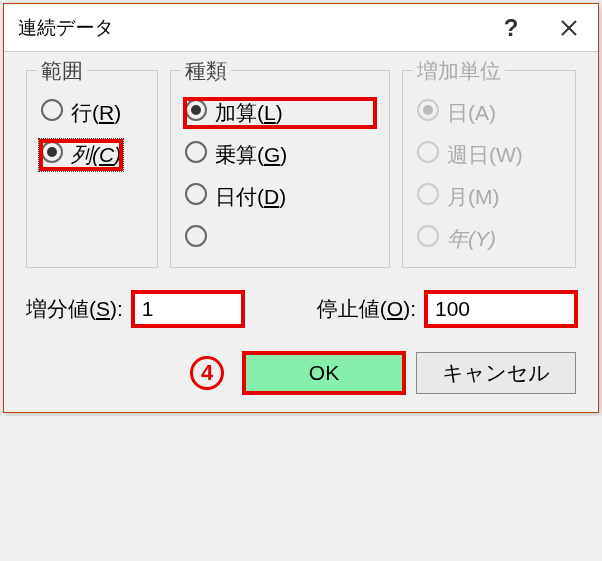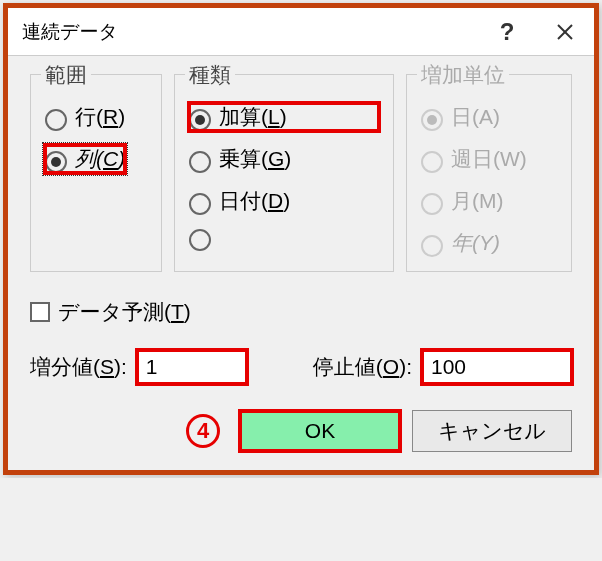--- a/index.html
+++ b/index.html
@@ -4,21 +4,21 @@
   <style>
     * { box-sizing: border-box; margin: 0; padding: 0; }
     body {
       font-family: "Yu Gothic UI", "Meiryo", sans-serif;
       background: #f0f0f0;
       padding: 3px;
     }
     .dialog {
       width: 596px;
       background: #f0f0f0;
-      border: 5px solid #c2410c;
+      border: 1px solid #c2410c;
       box-shadow: 2px 2px 8px rgba(0,0,0,0.2);
     }
     .titlebar {
       display: flex;
       align-items: center;
       justify-content: space-between;
       background: #fff;
       border-bottom: 1px solid #ccc;
       height: 48px;
       padding-left: 14px;
@@ -70,21 +70,21 @@
       color: #444;
     }
     .group.disabled .group-label,
     .group.disabled .radio-row { color: #aaa; }
     .group-range { width: 132px; }
     .group-type  { width: 220px; }
     .group-unit  { flex: 1; }
 
     .radio-row {
       display: flex;
-      align-items: flex-end;
+      align-items: flex-start;
       font-size: 21px;
       margin-bottom: 14px;
       cursor: pointer;
       gap: 8px;
     }
     .radio-row:last-child { margin-bottom: 0; font-style: italic; }
     .radio-circle {
       width: 22px; height: 22px;
       border: 2px solid #666;
       border-radius: 50%;
@@ -243,24 +243,20 @@
           <span class="radio-circle"></span>
           <span><span>月(</span><span>M</span><span>)</span></span>
         </div>
         <div class="radio-row">
           <span class="radio-circle"></span>
           <span><span>年(</span><span>Y</span><span>)</span></span>
         </div>
       </fieldset>
     </div>
 
-    <div class="check-row">
-      <span class="checkbox"></span>
-      <span><span>データ予測(</span><span class="underline-char">T</span><span>)</span></span>
-    </div>
 
     <div class="inputs-row">
       <span><span>増分値(</span><span class="underline-char">S</span><span>):</span></span>
       <input class="text-input input-step highlight-red" value="1" style="">
       <span style="flex:1"></span>
       <span><span>停止値(</span><span class="underline-char">O</span><span>):</span></span>
       <input class="text-input input-stop highlight-red" value="100" style="">
     </div>
 
     <div class="buttons-row">

